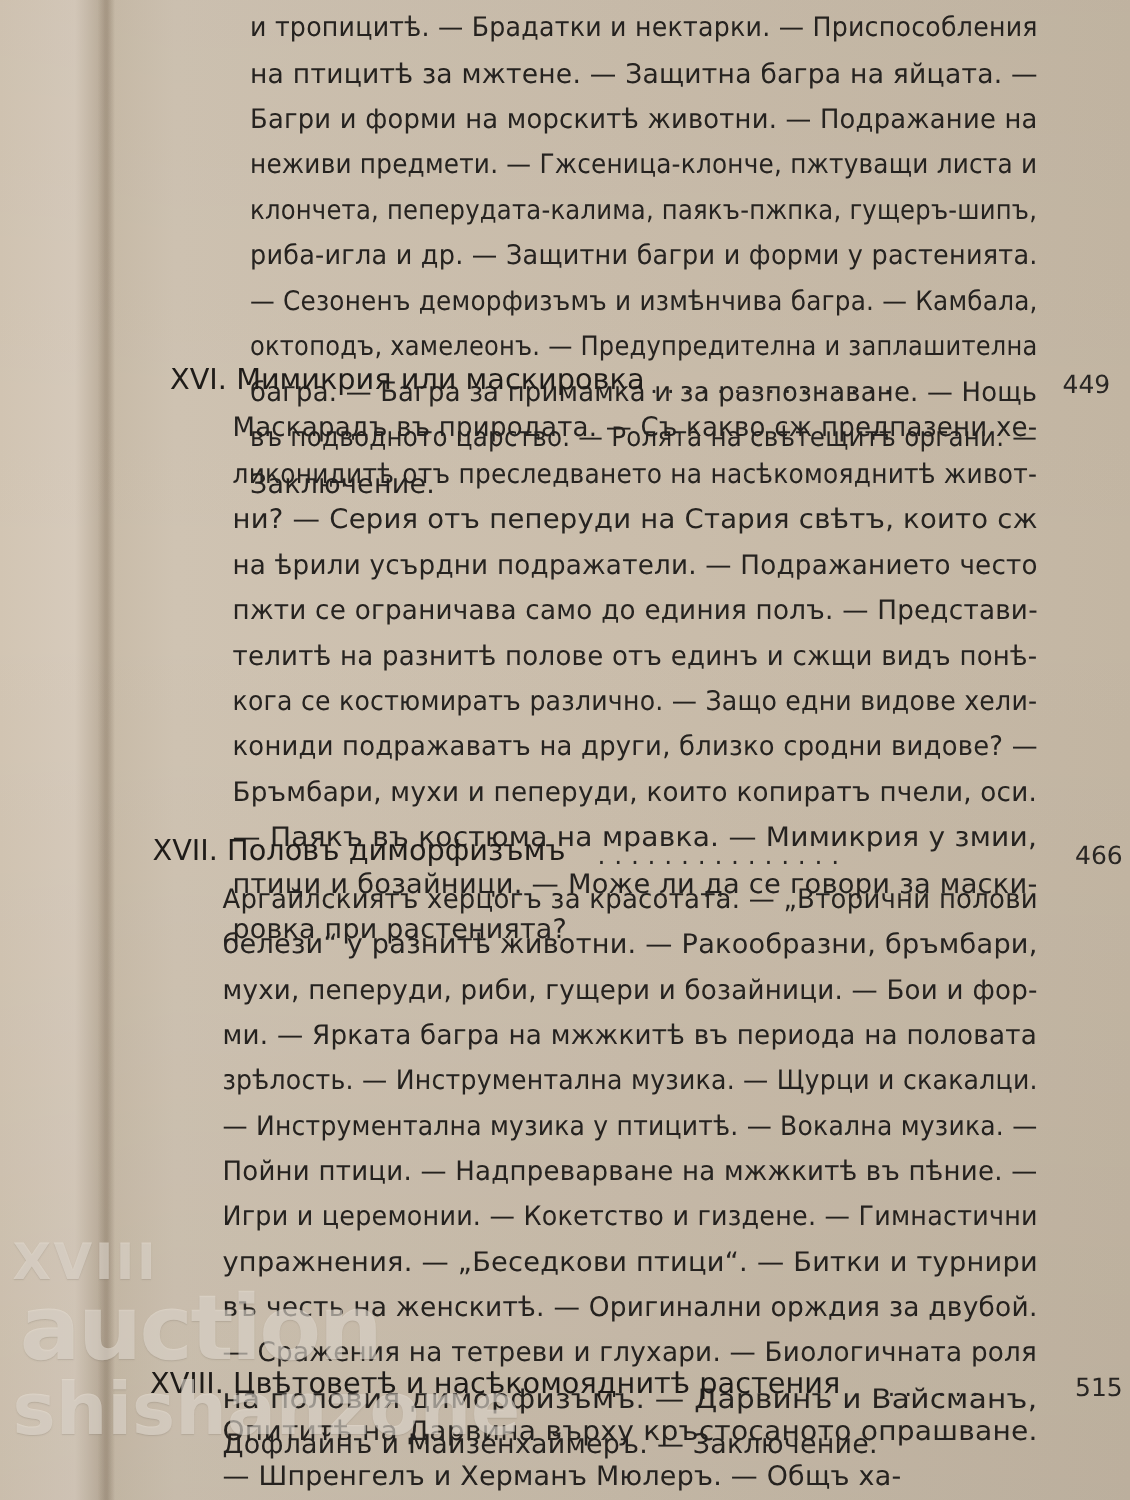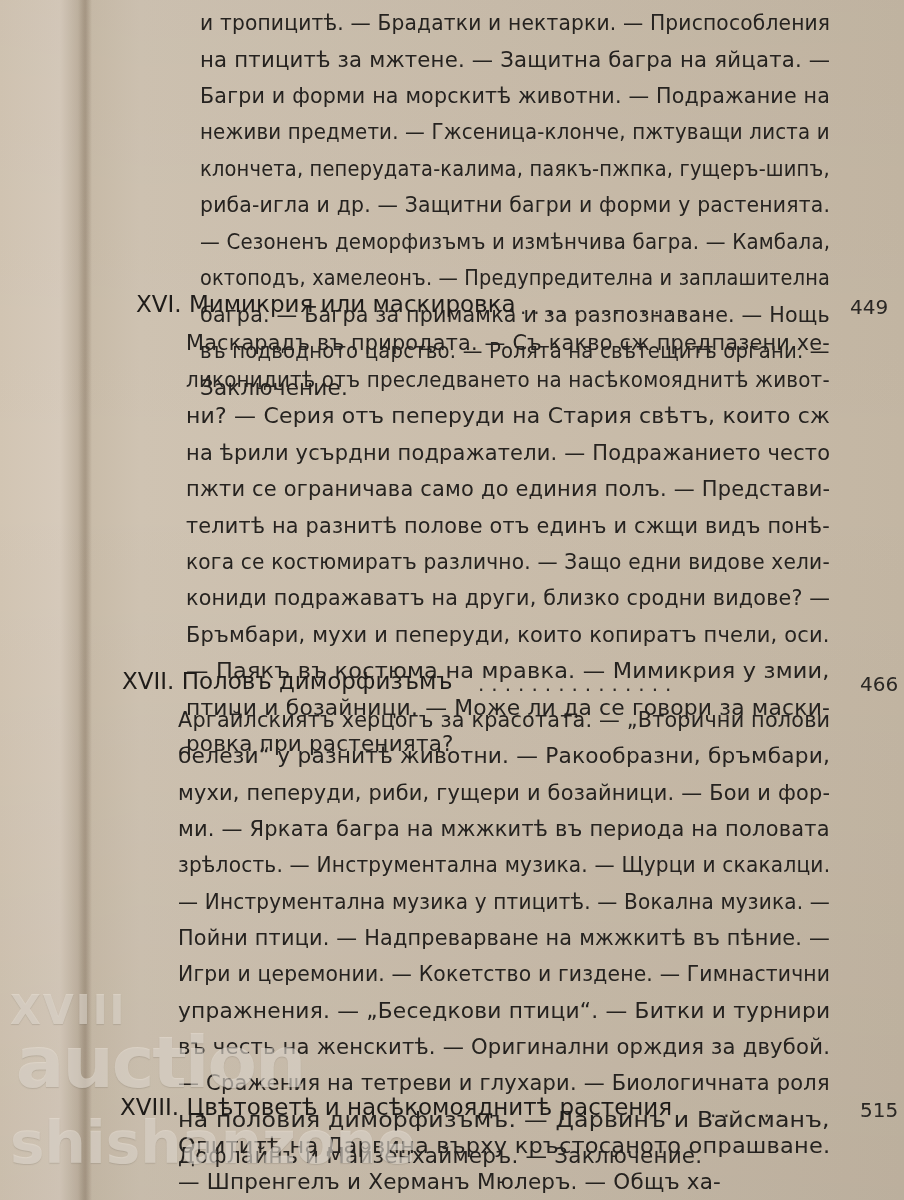--- a/index.html
+++ b/index.html
@@ -35,21 +35,21 @@
     .leader { position: absolute; color: #2a2724; font-size: 20px; letter-spacing: 7px; white-space: nowrap; overflow: hidden; }
     .watermark {
       position: absolute; left: 10px; top: 990px; width: 300px;
       color: rgba(235,228,218,0.55);
       font-family: "DejaVu Sans", sans-serif; font-weight: bold;
       line-height: 1; text-shadow: 0 1px 1px rgba(120,110,100,0.25);
       pointer-events: none;
     }
     .wm1 { font-size: 40px; letter-spacing: 2px; display: block; }
     .wm2 { font-size: 72px; letter-spacing: -2px; display: block; margin-top: -4px; text-align: center; }
-    .wm3 { font-size: 58px; display: block; margin-top: 16px; }
+    .wm3 { font-size: 58px; display: block; margin-top: 0px; }
   </style>
 </head>
 <body>
 
 <div class="page">
   <div class="fold"></div>
 
   <div>
     <div class="line" style="left: 200px; top: 10px; transform: scaleX(0.94);">и тропицитѣ. — Брадатки и нектарки. — Приспособления</div>
     <div class="line" style="left: 200px; top: 47px; transform: scaleX(0.988);">на птицитѣ за мжтене. — Защитна багра на яйцата. —</div>

